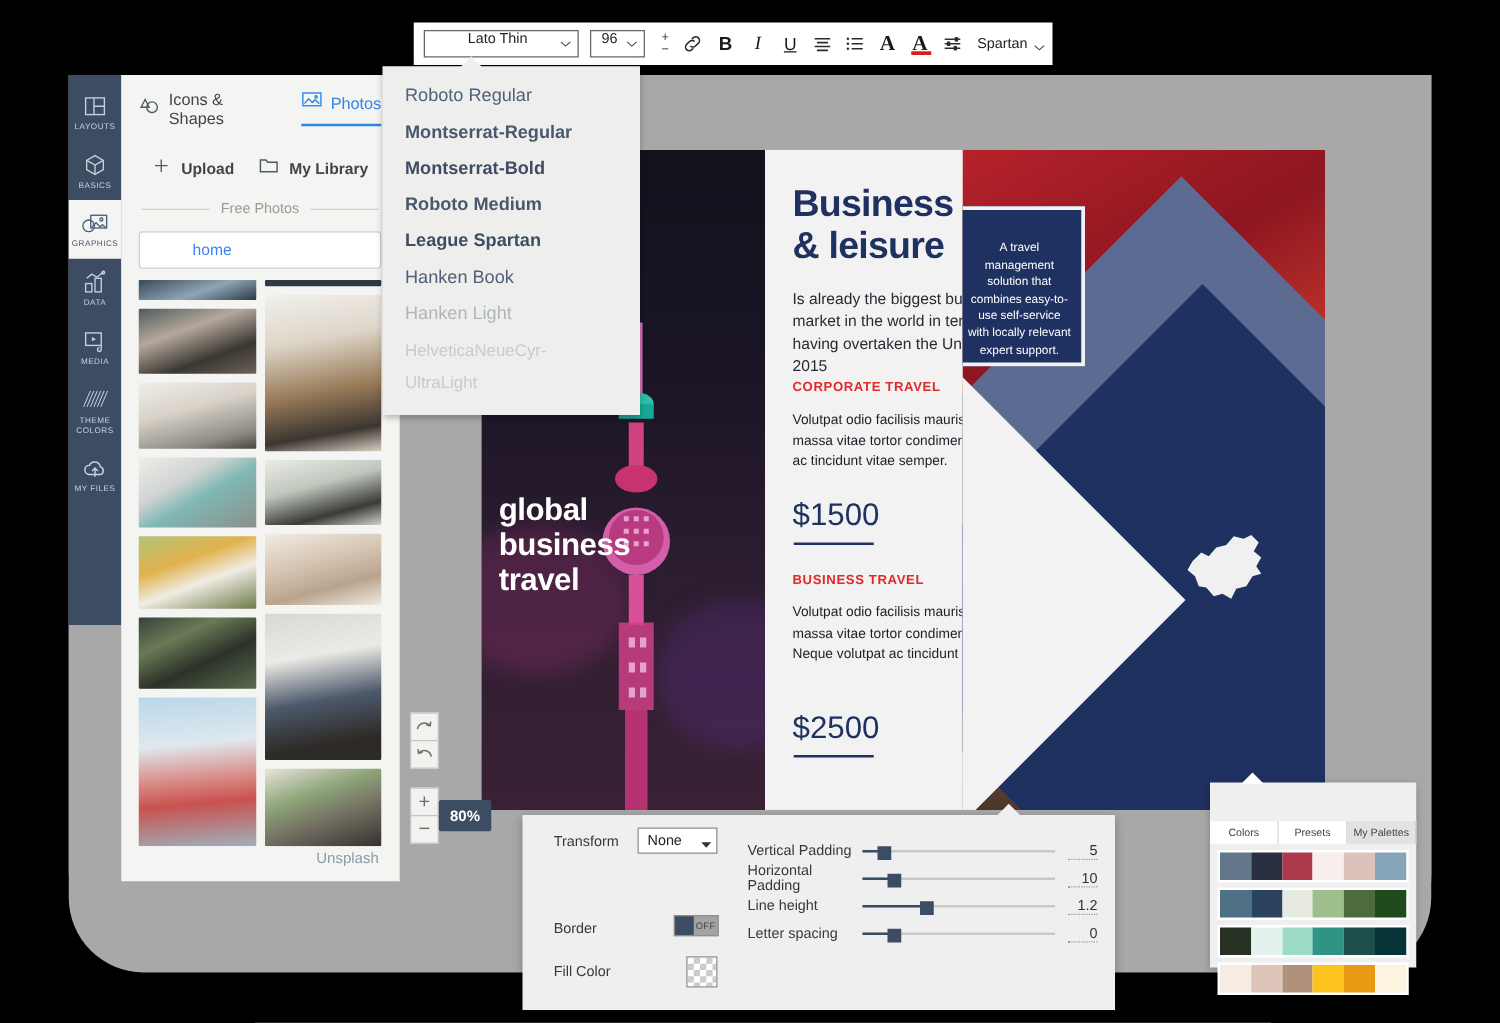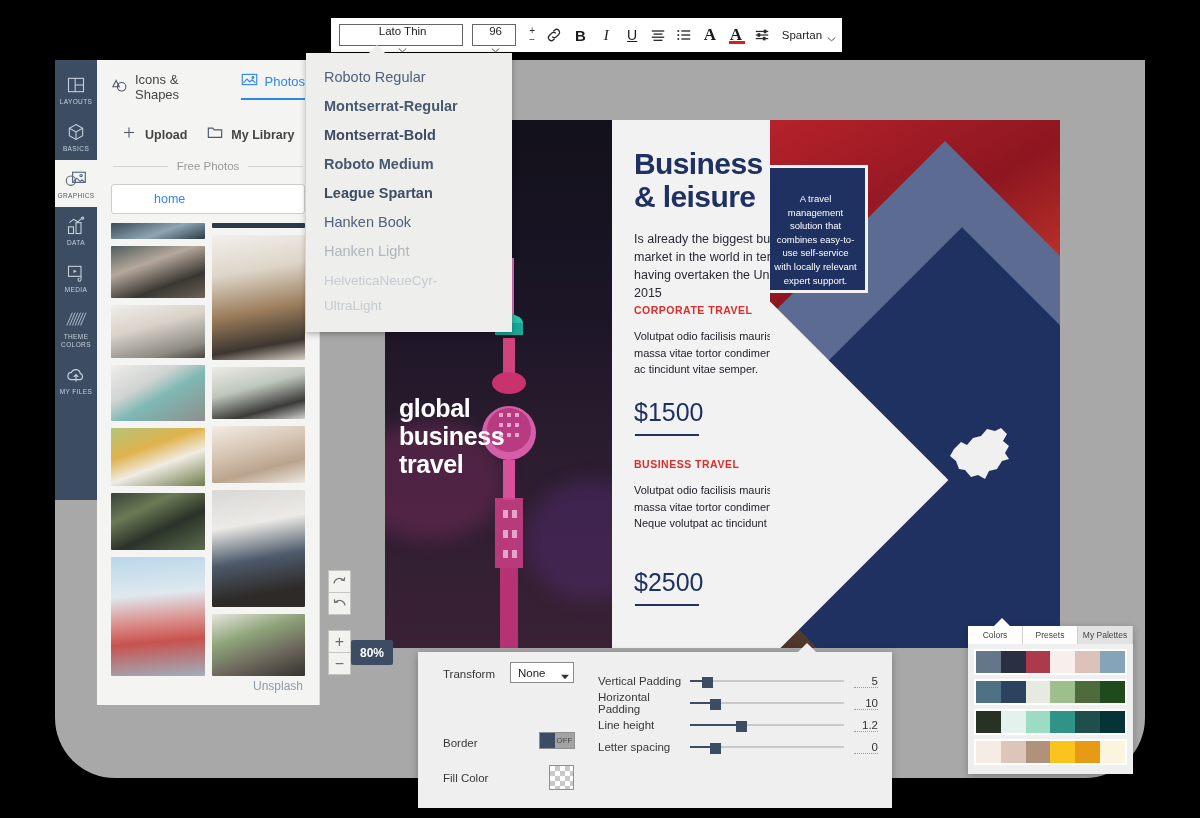--- a/index.html
+++ b/index.html
@@ -155,22 +155,22 @@
     display:flex; align-items:center; border-radius:2px;
   }
 
   
   #toolbar{
     position:absolute; left:331px; top:18px; width:511px; height:34px;
     background:#fff; display:flex; align-items:center; padding:0 6px; gap:0;
     box-shadow:0 1px 3px rgba(0,0,0,.25);
   }
   .tb-sel{
-    height:22px; border:1px solid #666; display:flex; align-items:center;
-    justify-content:space-between; padding:0 5px 0 8px; background:#fff; cursor:pointer;flex-direction:column;
+    height:22px; border:1px solid #666; display:flex; 
+    justify-content:space-between; padding:0 5px 0 8px; background:#fff; cursor:pointer;
   }
   #font-sel{ width:133px; margin-left:2px; }
   #font-sel .v{ font-size:11.5px; color:#222; flex:1; text-align:center; }
   #size-sel{ width:46px; margin-left:9px; }
   #size-sel .v{ font-size:11.5px; color:#222; }
   .cv{ width:9px; height:6px; }
   .tbtn{ width:28px; height:26px; display:flex; align-items:center; justify-content:center;
     cursor:pointer; color:#1a1a1a; }
   #plusminus{ width:20px; margin-left:7px; display:flex; flex-direction:column;
     align-items:center; justify-content:center; font-size:10px; color:#333; line-height:9px;
@@ -249,21 +249,21 @@
   
   #cpanel{
     position:absolute; left:968px; top:626px; width:165px; height:148px;
     background:#efefef; box-shadow:0 2px 7px rgba(0,0,0,.25);
   }
   #cpanel .caret{
     position:absolute; top:-8px; left:25px; width:0;height:0;
     border-left:9px solid transparent; border-right:9px solid transparent;
     border-bottom:9px solid #fff;
   }
-  #ctabs{ display:flex; height:18px; }
+  #ctabs{ display:flex; height:18px;margin-top:31px; }
   .ctab{ flex:1; display:flex; align-items:center; justify-content:center;
     font-size:8.5px; color:#444; background:#e2e2e2; border-right:1px solid #d0d0d0; cursor:pointer;}
   .ctab.sel{ background:#fff; }
   #cgrid{ padding:5px 6px; display:flex; flex-direction:column; gap:4px; }
   .prow{ display:flex; height:26px; background:#fff; padding:2px; gap:0; cursor:pointer; }
   .sw{ flex:1; height:100%; }
 </style>
 </head>
 <body>
 

